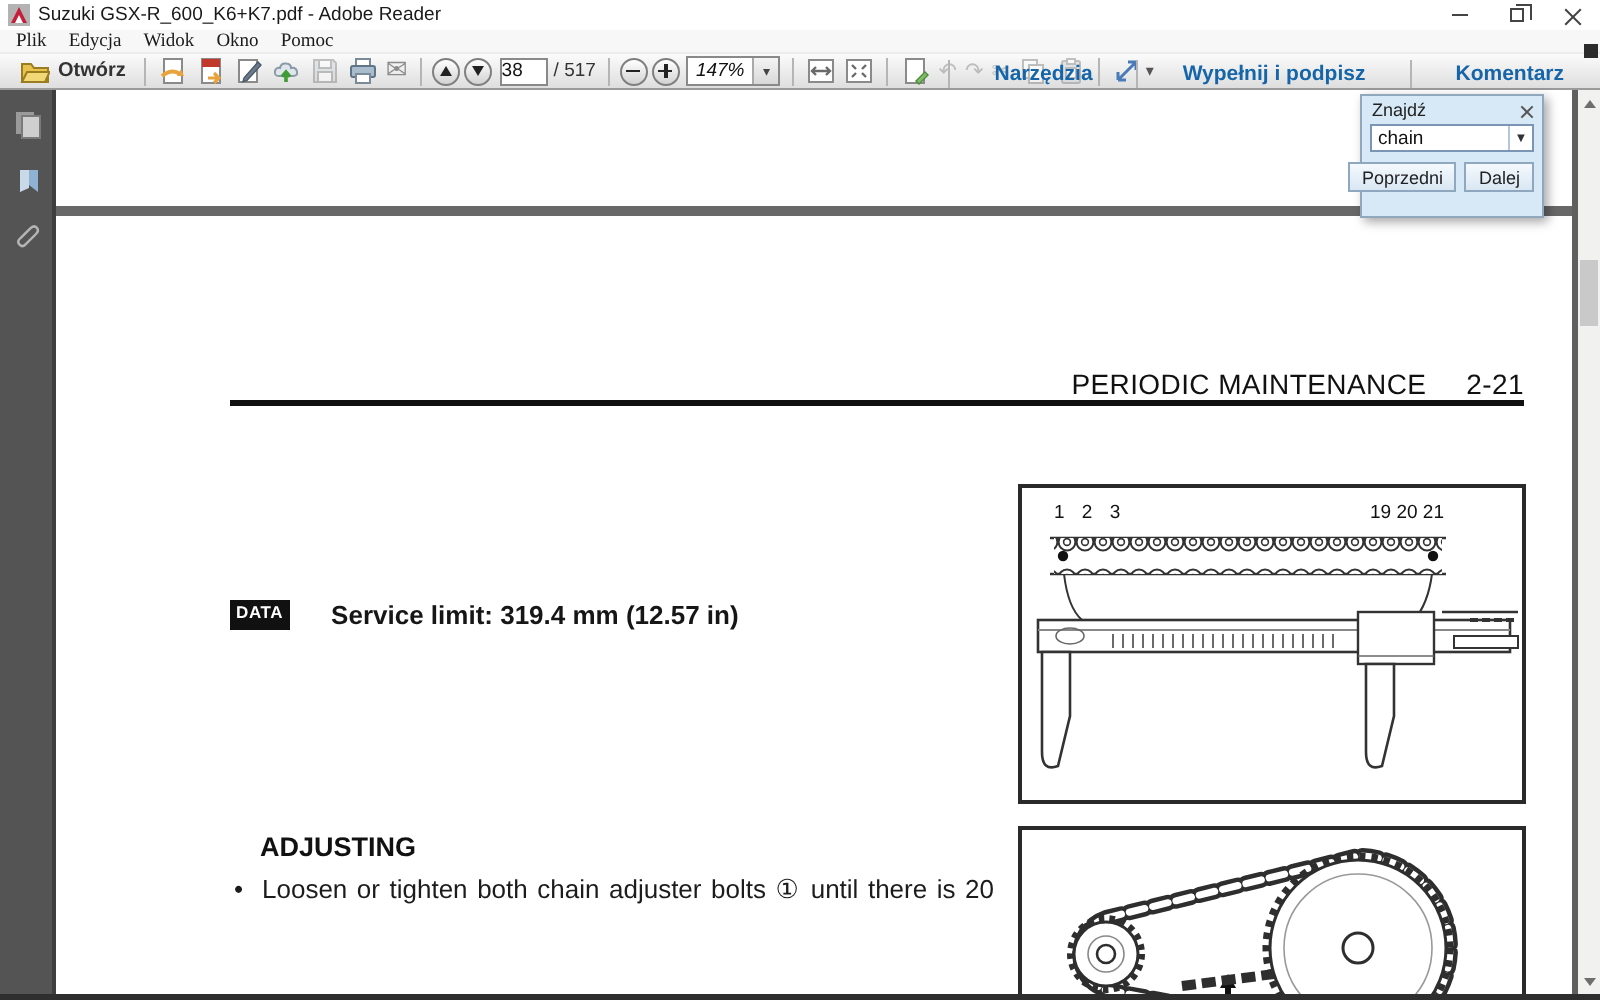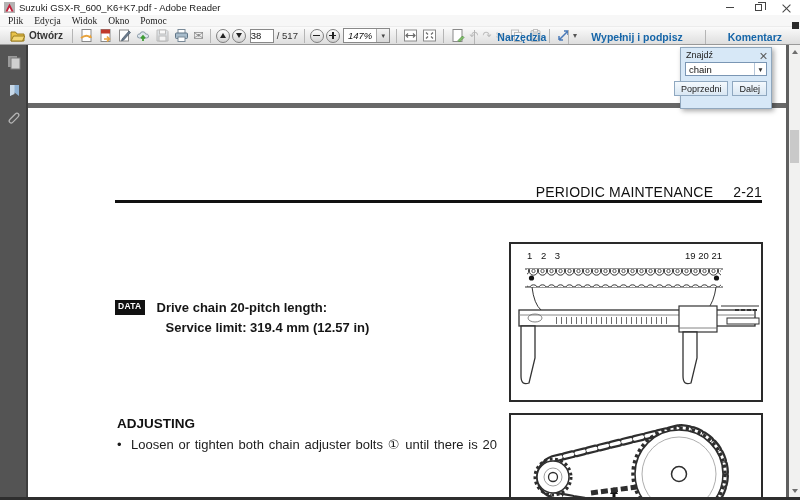--- a/index.html
+++ b/index.html
@@ -94,21 +94,21 @@
   .bulleted { position:relative; padding-left:14px; }
   .bulleted:before { content:"•"; position:absolute; left:0; top:0; }
   .jline { text-align:justify; text-align-last:justify; }
   .jlast { text-align:left; text-align-last:left; }
 
   .data-row { position:absolute; top:190px; left:87px; display:flex; align-items:flex-start; }
   .data-badge { background:#111; color:#fff; font-size:8.5px; font-weight:bold; padding:1px 3px 2px 3px; margin-top:2px; letter-spacing:.3px; border-bottom:2px dotted #111; }
   .data-lines { margin-left:12px; font-size:13px; font-weight:bold; line-height:20px; color:#161616; }
   .data-lines .l2 { padding-left:9px; }
 
-  .adj-head { position:absolute; top:308px; left:89px; font-size:13.5px; font-weight:bold; color:#111; }
+  .adj-head { position:absolute; top:308px; left:102px; font-size:13.5px; font-weight:bold; color:#111; }
 
   .figure { position:absolute; left:481px; width:254px; border:2px solid #2a2a2a; background:#fff; }
   .fig1 { top:134px; height:160px; }
   .fig2 { top:305px; height:140px; }
 
   svg text { font-family:"Liberation Sans","DejaVu Sans",sans-serif; }
 </style>
 </head>
 <body>
 
@@ -310,21 +310,20 @@
       <div class="hdr-row">
         <span class="h-title">PERIODIC MAINTENANCE</span>
         <span class="h-num">2-21</span>
       </div>
       <div class="hdr-rule"></div>
 
 
       <div class="data-row">
         <span class="data-badge">DATA</span>
         <div class="data-lines">
-          <div>Drive chain 20-pitch length:</div>
           <div class="l2">Service limit: 319.4 mm (12.57 in)</div>
         </div>
       </div>
 
       <div class="adj-head">ADJUSTING</div>
 
       <div class="para b2 bulleted">
         <div class="jline">Loosen or tighten both chain adjuster bolts ① until there is 20</div>
 
       </div>

